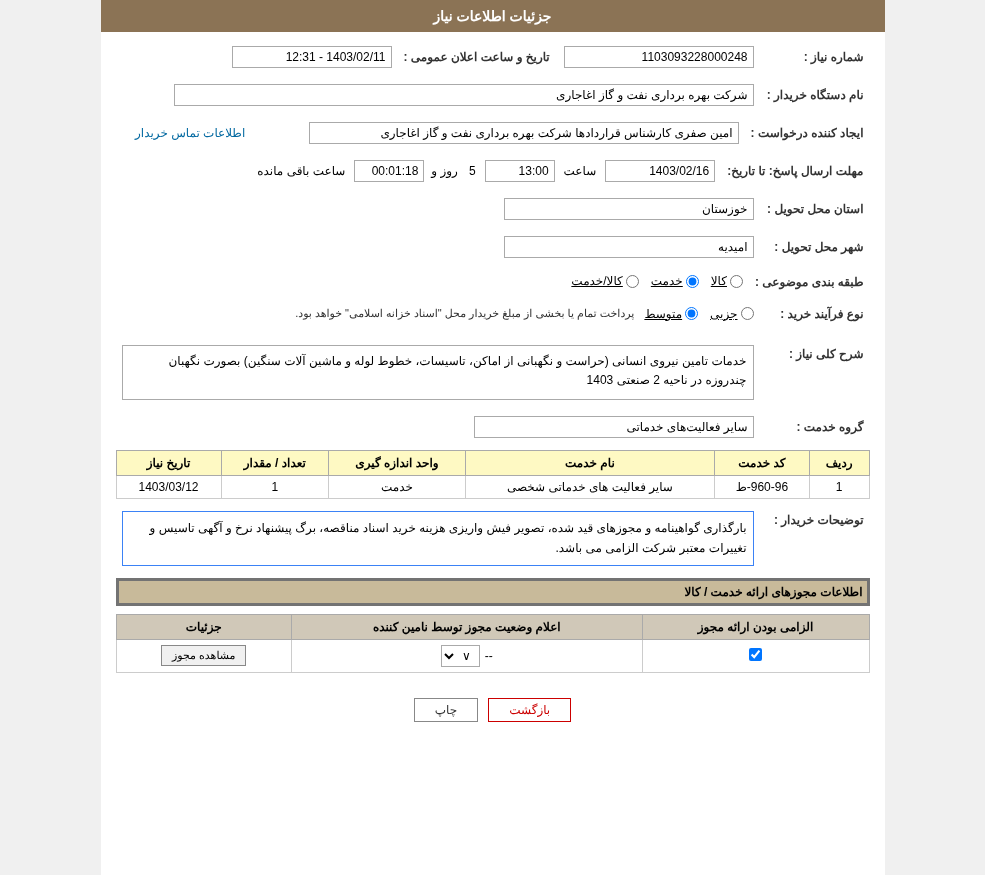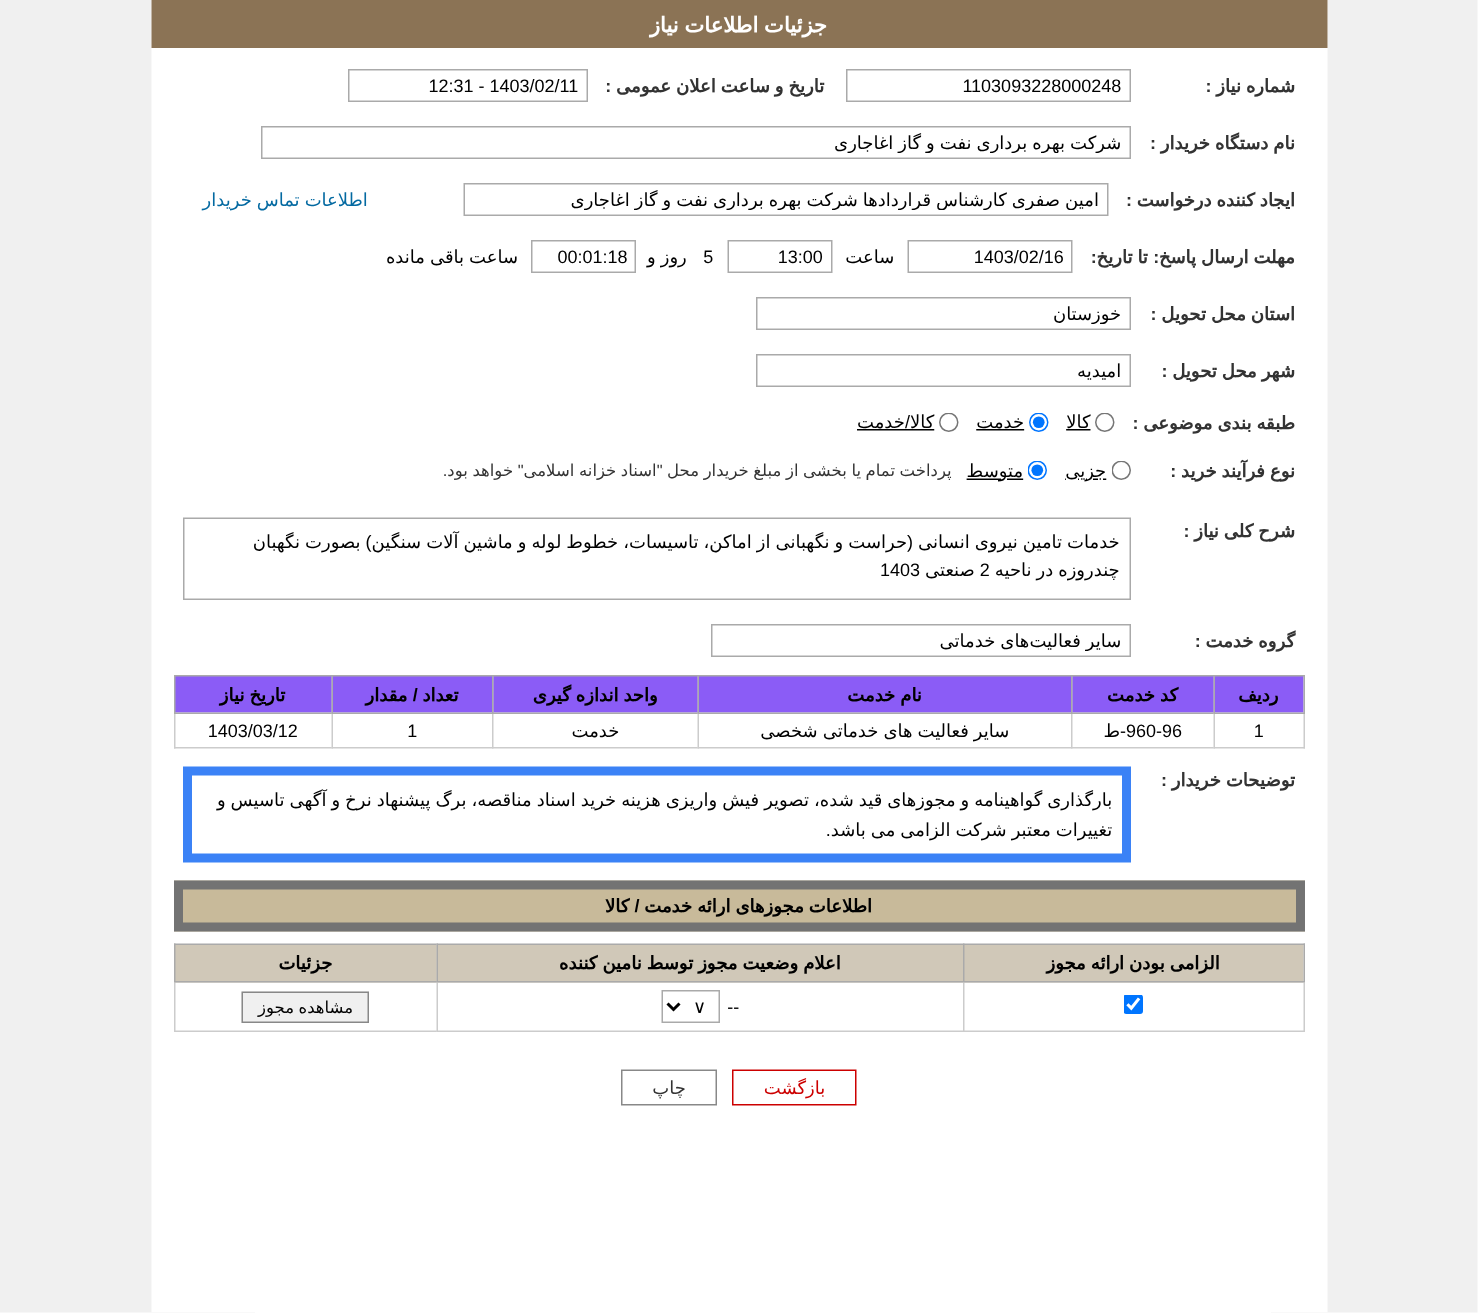--- a/index.html
+++ b/index.html
@@ -63,21 +63,21 @@
       font-weight: bold;
       font-size: 12px;
       margin: 8px 0 4px 0;
     }
     .details-table {
       width: 100%;
       border-collapse: collapse;
       margin-bottom: 8px;
     }
     .details-table th {
-      background: #8b5cf6;
+      background: #fef9c3;
       border: 1px solid #aaa;
       padding: 5px 8px;
       font-size: 12px;
       text-align: center;
     }
     .details-table td {
       border: 1px solid #ccc;
       padding: 4px 8px;
       text-align: center;
       font-size: 12px;
@@ -93,26 +93,25 @@
       align-items: center;
     }
     .radio-item {
       display: flex;
       align-items: center;
       gap: 3px;
       text-decoration: underline;
     }
     .section-divider {
       background: #c8ba9a;
-      text-align: center;
       padding: 4px;
       font-weight: bold;
       font-size: 12px;
       margin: 8px 0;
-      border: 6px solid #737373;
+      border: 3px solid #737373;
     }
     .permit-table {
       width: 100%;
       border-collapse: collapse;
       margin-bottom: 10px;
     }
     .permit-table th {
       background: #d0c8b8;
       border: 1px solid #aaa;
       padding: 5px 8px;
@@ -160,21 +159,21 @@
     }
     .description-box {
       border: 1px solid #aaa;
       padding: 6px;
       background: #fff;
       min-height: 55px;
       direction: rtl;
       line-height: 1.6;
     }
     .buyer-desc-box {
-      border: 6px solid #3b82f6;
+      border: 1px solid #3b82f6;
       padding: 6px;
       background: #fff;
       min-height: 55px;
       direction: rtl;
       line-height: 1.7;
     }
     .main-wrapper {
       position: relative;
     }
     .select-box {

